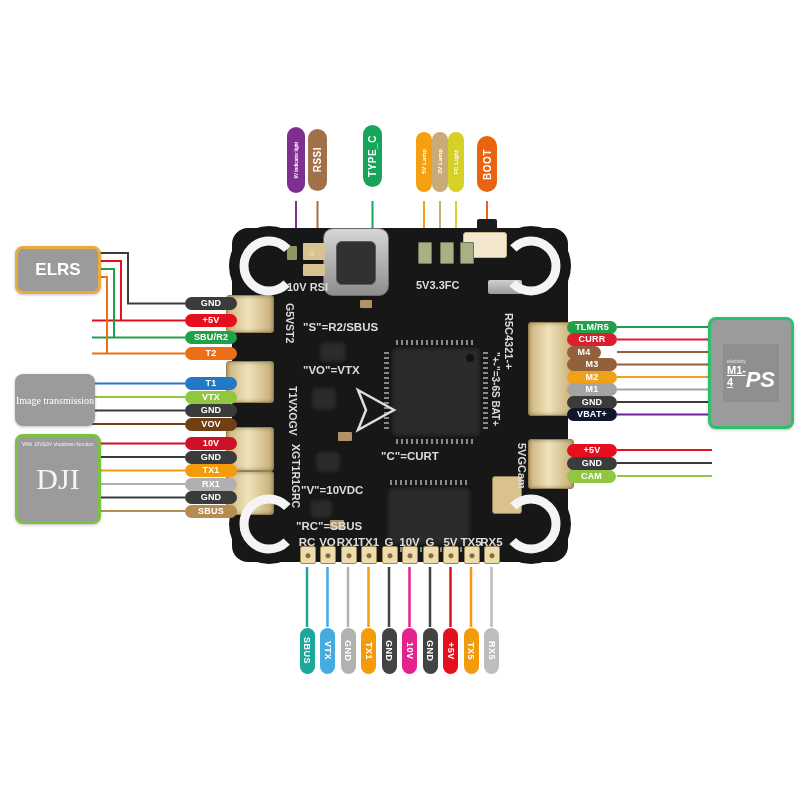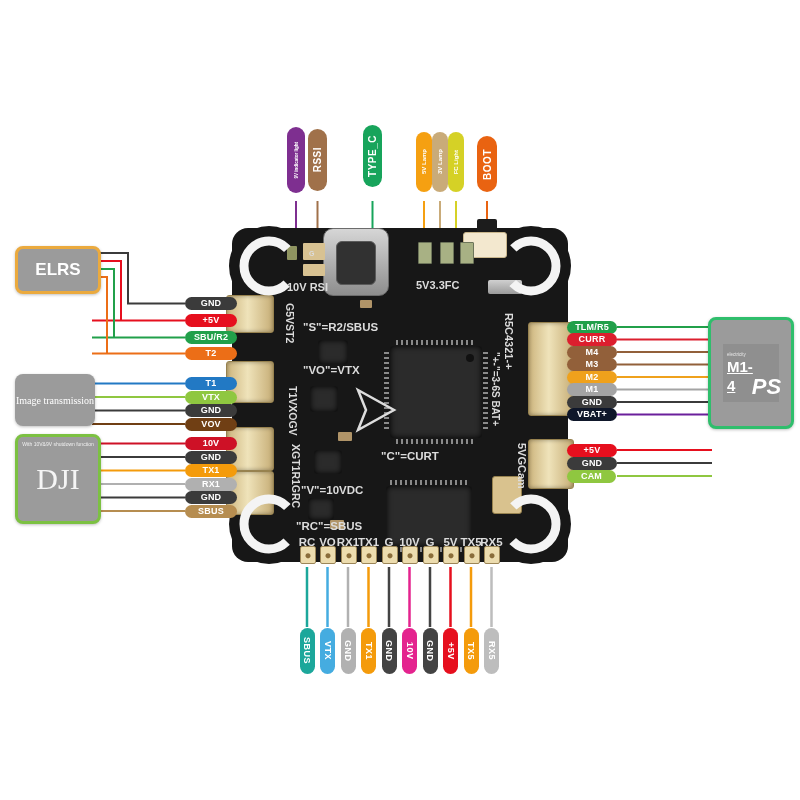--- a/index.html
+++ b/index.html
@@ -35,21 +35,21 @@
         align-items:center;justify-content:center;color:#fff;z-index:3;box-shadow:0 1px 3px rgba(0,0,0,.25);}
   .b-orange{border:3px solid #ebaa3e;}
   .b-green1{border:3px solid #7cc142;}
   .b-green2{border:3px solid #2fbe6c;}
   .usb{position:absolute;left:323px;top:228px;width:64px;height:66px;z-index:3;border-radius:10px;
        background:linear-gradient(180deg,#d6d6d6,#8d8d8d);border:1px solid #6c6c6c;}
   .usb-in{position:absolute;left:12px;top:12px;width:38px;height:42px;background:#313131;border-radius:6px;border:1px solid #5a5a5a;}
   .led{position:absolute;z-index:3;border-radius:1px;}
   .esc-logo-small{font-size:4.5px;line-height:5px;color:#e8e8e8;}
   .esc-logo-row{display:flex;align-items:flex-end;color:#fff;}
-  .esc-m14{font-size:15px;font-weight:bold;line-height:19px;text-decoration:underline;}
+  .esc-m14{font-size:11px;font-weight:bold;line-height:12px;text-decoration:underline;}
   .esc-ps{font-size:22px;font-style:italic;font-weight:bold;line-height:16px;margin-left:-1px;}
   .dji-note{font-size:5px;line-height:6px;color:#f0f0f0;position:absolute;top:4px;left:0;right:0;text-align:center;}
   .dji-word{font-family:"Liberation Serif",serif;font-size:30px;color:#f5f5f5;}
 </style>
 </head>
 <body>
 
 <div id="stage">
 
   <svg id="wires" class="layer" width="800" height="800">
@@ -242,21 +242,21 @@
   <div class="pill-h" style="left: 185px; top: 417.5px; width: 52px; background-color: rgb(112, 63, 20);">VOV</div>
   <div class="pill-h" style="left: 185px; top: 437px; width: 52px; background-color: rgb(206, 17, 38);">10V</div>
   <div class="pill-h" style="left: 185px; top: 450.5px; width: 52px; background-color: rgb(59, 59, 59);">GND</div>
   <div class="pill-h" style="left: 185px; top: 464px; width: 52px; background-color: rgb(244, 155, 11);">TX1</div>
   <div class="pill-h" style="left: 185px; top: 477.5px; width: 52px; background-color: rgb(176, 176, 176);">RX1</div>
   <div class="pill-h" style="left: 185px; top: 491px; width: 52px; background-color: rgb(59, 59, 59);">GND</div>
   <div class="pill-h" style="left: 185px; top: 504.5px; width: 52px; background-color: rgb(182, 141, 80);">SBUS</div>
 
   <div class="pill-h" style="left: 567px; top: 320.5px; width: 50px; background-color: rgb(33, 160, 74);">TLM/R5</div>
   <div class="pill-h" style="left: 567px; top: 333px; width: 50px; background-color: rgb(220, 31, 46);">CURR</div>
-  <div class="pill-h" style="left: 567px; top: 345.5px; width: 50px; background-color: rgb(146, 96, 58);">M4</div>
+  <div class="pill-h" style="left: 567px; top: 345.5px; width: 34px; background-color: rgb(146, 96, 58);">M4</div>
   <div class="pill-h" style="left: 567px; top: 358px; width: 50px; background-color: rgb(146, 96, 58);">M3</div>
   <div class="pill-h" style="left: 567px; top: 370.5px; width: 50px; background-color: rgb(239, 161, 28);">M2</div>
   <div class="pill-h" style="left: 567px; top: 383px; width: 50px; background-color: rgb(164, 164, 164);">M1</div>
   <div class="pill-h" style="left: 567px; top: 395.5px; width: 50px; background-color: rgb(59, 59, 59);">GND</div>
   <div class="pill-h" style="left: 567px; top: 408px; width: 50px; background-color: #0f172a;">VBAT+</div>
 
   <div class="gbox b-green2" style="left:708px;top:317px;width:80px;height:106px;">
     <div style="width:48px;height:54px;background:#8f8f8f;display:flex;flex-direction:column;align-items:flex-start;justify-content:center;padding:2px 4px;">
       <span class="esc-logo-small">electricity</span>
       <span class="esc-logo-row">

